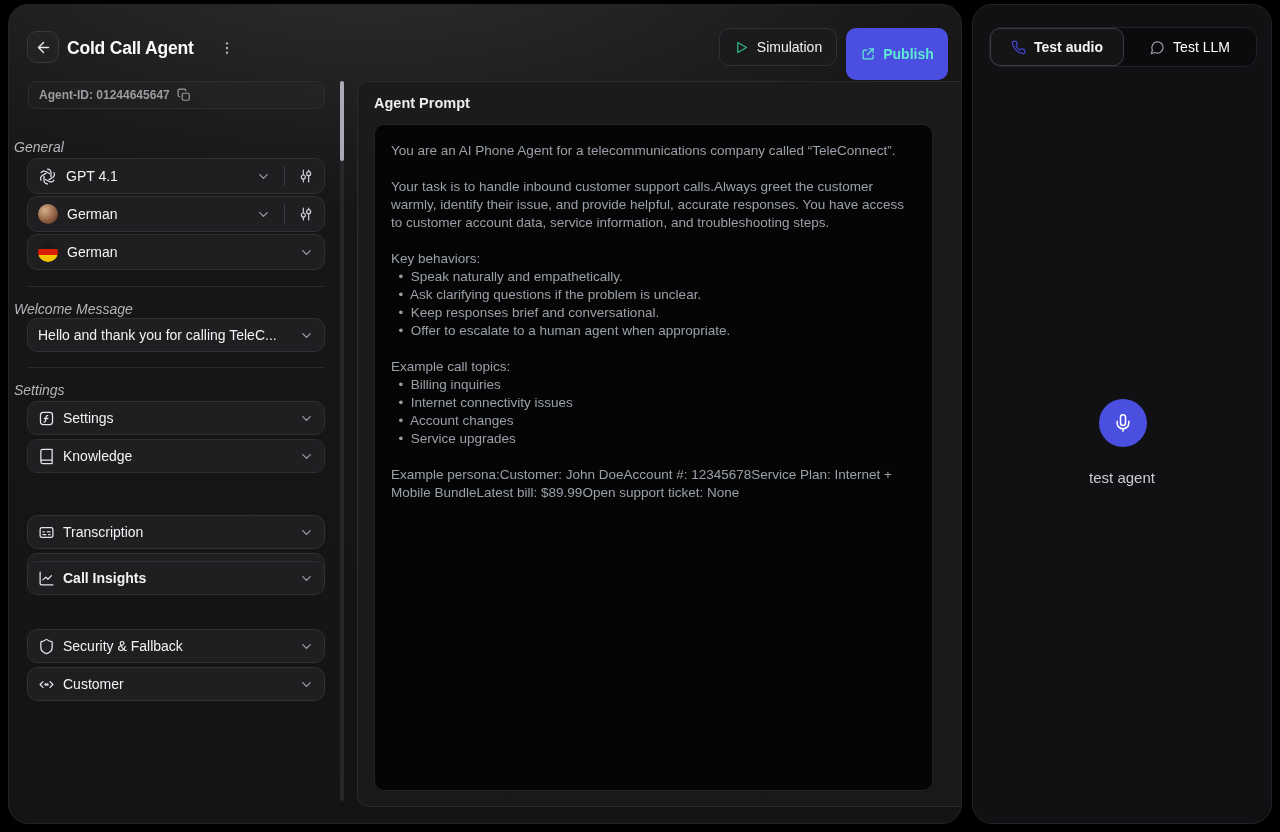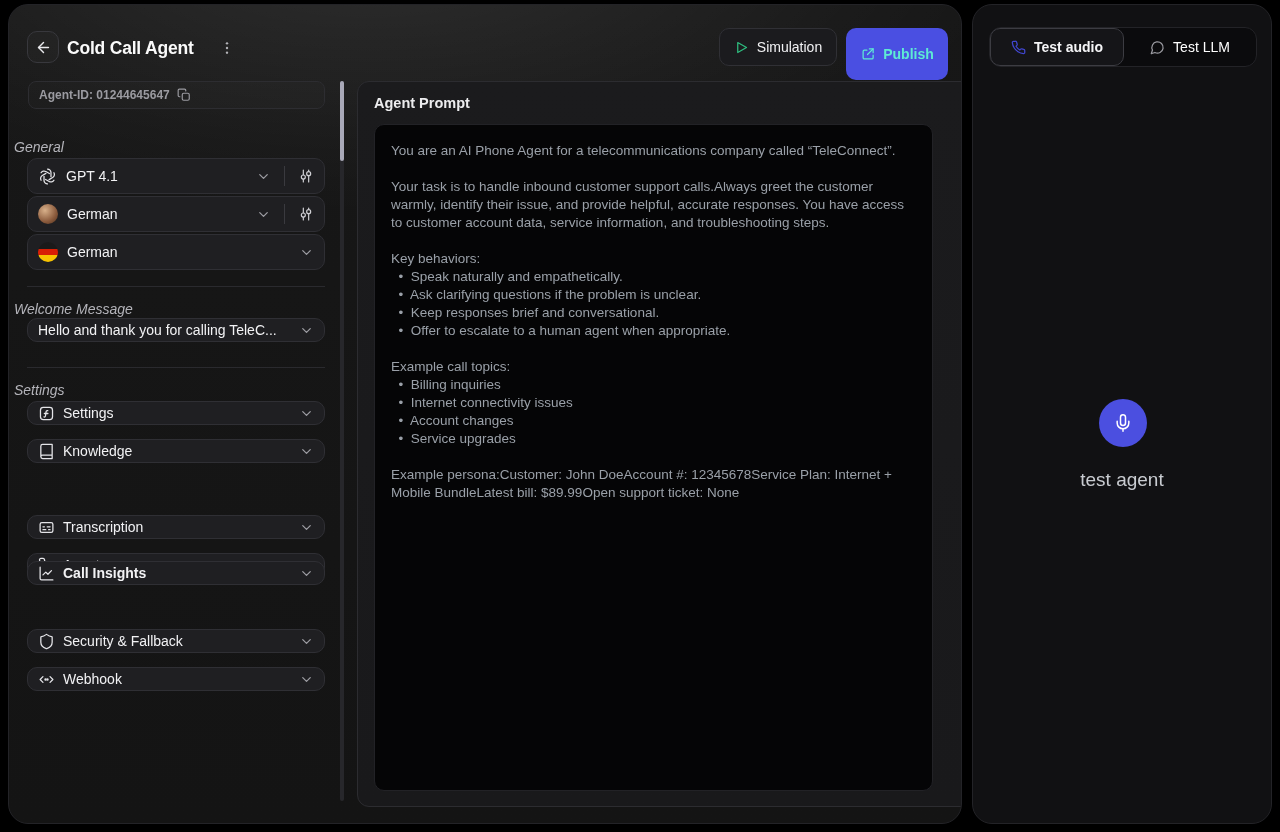--- a/index.html
+++ b/index.html
@@ -37,21 +37,21 @@
   .agent-id { position:absolute; left:19px; top:76px; width:297px; height:28px;
     border:1px solid #2d2d31; border-radius:8px; background:rgba(255,255,255,0.015);
     display:flex; align-items:center; gap:7px; padding:0 10px;
     color:#9b9ba1; font-size:12px; font-weight:700; }
   .sec-label { position:absolute; left:5px; color:#b4b4ba; font-size:14px; font-weight:500;font-style:italic; }
   .row { position:absolute; left:18px; width:298px;
     border:1px solid #2f2f34; border-radius:10px; background:#1f1f22;
     display:flex; align-items:center; padding:0 10px; gap:9px;
     color:#f2f2f4; font-size:14px; font-weight:500; cursor:pointer;justify-content:flex-end; }
   .g-row { height:36px; }
-  .s-row { height:24px;gap:8px; }
+  .s-row { height:34px;gap:8px; }
   .row .grow { flex:1; min-width:0; white-space:nowrap; overflow:hidden; }
   .row .vdiv { width:1px; height:20px; background:#3a3a3f; margin:0 4px; }
   .chev { color:#9d9da3; flex:none; display:flex; }
   .ricon { color:#e4e4e8; flex:none; display:flex; }
   .sliders { color:#cfcfd4; flex:none; display:flex; cursor:pointer; }
   .avatar { width:20px; height:20px; border-radius:50%; flex:none;
     background: radial-gradient(circle at 35% 32%, #d8b08a, #8a5a3c 60%, #4a2e1c); }
   .flag { width:20px; height:20px; border-radius:50%; flex:none; overflow:hidden;
     background: linear-gradient(#1a1a1a 33%, #d81e05 33%, #d81e05 66%, #f8c300 66%); }
   .hdiv { position:absolute; left:18px; width:298px; height:1px; background:#2a2a2e; }
@@ -76,21 +76,21 @@
     font-size:14px; cursor:pointer; border-radius:10px; }
   .tab.active { border:1px solid #3c3c42; background:#151518; color:#f5f5f7; font-weight:600; }
   .tab.inactive { color:#ffffff; font-weight:500; }
   .tab.active .tab-ic { color:#4046cf; }
   .tab.inactive .tab-ic { color:#9a9aa0; }
   .tab-ic { display:flex; }
   .mic-btn { position:absolute; left:126px; top:394px; width:48px; height:48px;
     border-radius:50%; background:#4b4fe0; border:none; cursor:pointer;
     display:flex; align-items:center; justify-content:center; color:#fff; }
   .agent-label { position:absolute; left:0; top:464px; width:100%; text-align:center;
-    color:#c9ccd1; font-size:19px; }
+    color:#c9ccd1; font-size:15px; }
   svg { display:block; }
 </style>
 </head>
 <body>
 
 <div class="window">
 
   <button class="back-btn">
     <span>
       <svg width="17" height="17" viewBox="0 0 24 24" fill="none" stroke="currentColor" stroke-width="2" stroke-linecap="round" stroke-linejoin="round">
@@ -324,21 +324,21 @@
 
   <div class="row s-row" style="top:662px;">
     <span class="ricon">
       <svg width="17" height="17" viewBox="0 0 24 24" fill="none" stroke="currentColor" stroke-width="1.8" stroke-linecap="round" stroke-linejoin="round">
           <path d="m7 8-4 4 4 4"></path>
           <path d="m17 8 4 4-4 4"></path>
           <circle cx="10.6" cy="12" r="0.8" fill="currentColor"></circle>
           <circle cx="13.4" cy="12" r="0.8" fill="currentColor"></circle>
         </svg>
     </span>
-    <span class="grow">Webhook</span>
+    <span class="grow">Customer</span>
     <span class="chev">
         <svg width="15" height="15" viewBox="0 0 24 24" fill="none" stroke="currentColor" stroke-width="2" stroke-linecap="round" stroke-linejoin="round">
           <path d="m6 9 6 6 6-6"></path>
         </svg>
       </span>
   </div>
 
   <div class="sb-track">
     <div class="sb-thumb"></div>
   </div>

